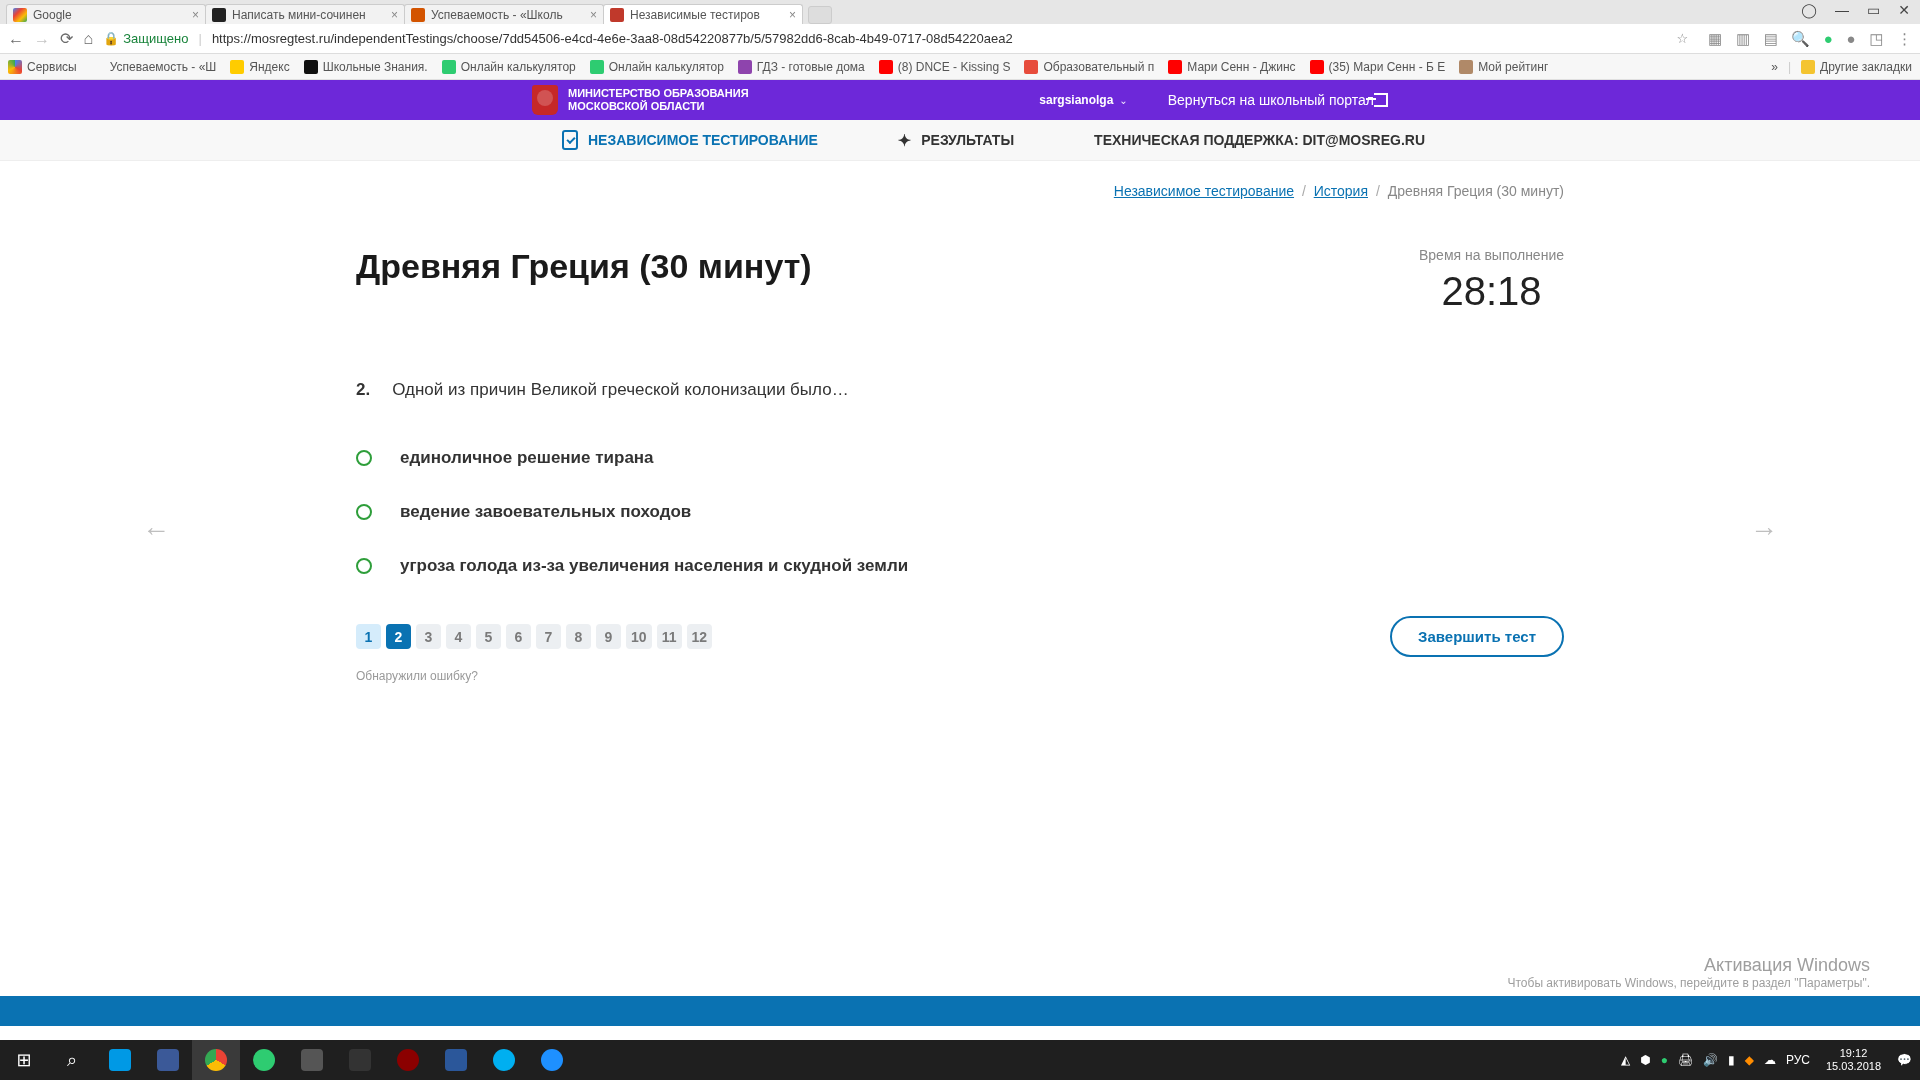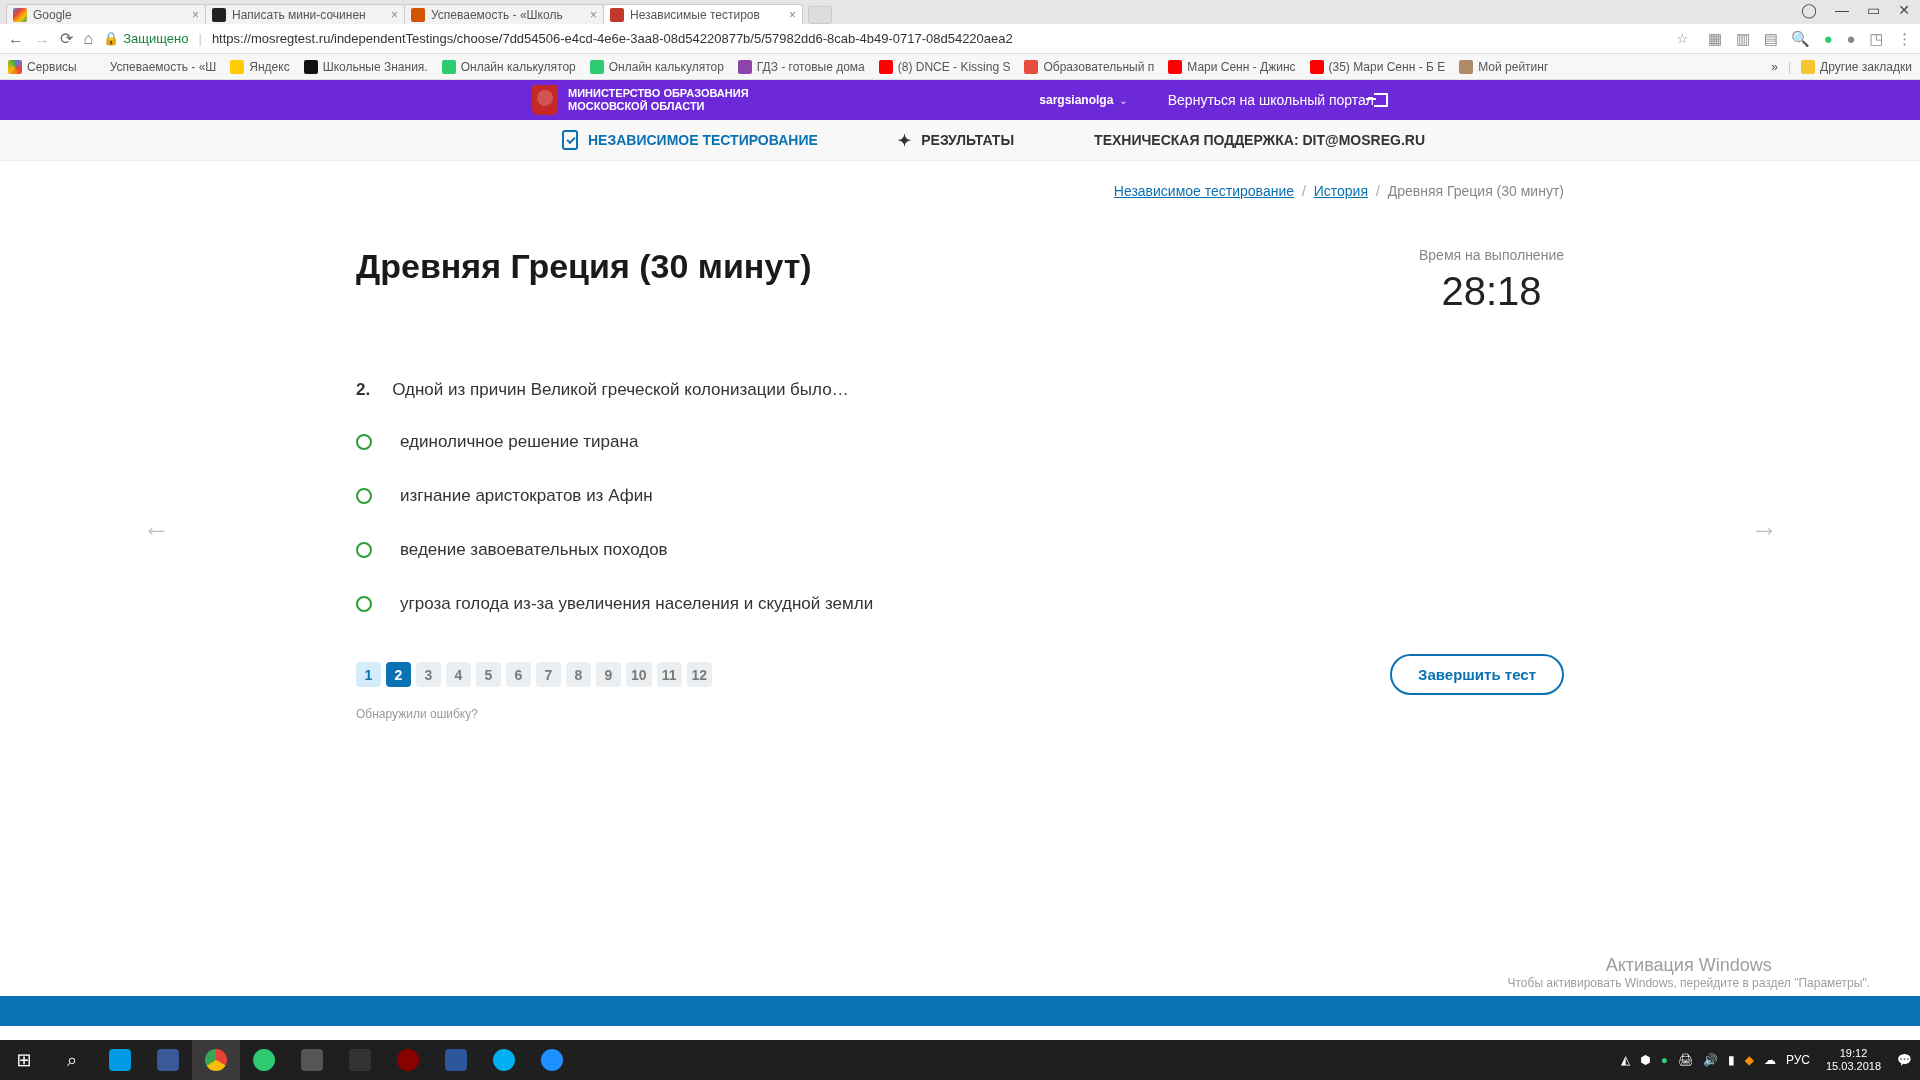--- a/index.html
+++ b/index.html
@@ -71,21 +71,21 @@
 .crumbs a { color:#0a72b2; text-decoration:underline;}
 .crumbs .sep { color:#aaa; margin:0 4px;}
 .crumbs .cur { color:#888;}
 .title-row { display:flex; align-items:flex-start; margin-top:48px;}
 h1 { font-size:34px; font-weight:800; color:#1a1a1a; flex:1;}
 .timer-box { text-align:center;}
 .timer-label { font-size:14px; color:#888;}
 .timer-val { font-size:40px; font-weight:500; color:#222; margin-top:6px;}
 .question { display:flex; gap:22px; margin-top:66px; font-size:17px; color:#333;}
 .question .num { font-weight:800;}
-.options { margin-top:32px;}
+.options { margin-top:48px;font-weight:bold;}
 .option { display:flex; align-items:center; gap:28px; margin-bottom:34px; font-size:17px; color:#333;}
 .radio {
   width:16px; height:16px; border:2px solid #2e9e3a; border-radius:50%; flex:none;
 }
 .nav-arrow {
   position:absolute; top:350px; font-size:28px; color:#bfbfbf;
 }
 .nav-arrow.left { left:-90px;}
 .nav-arrow.right { right:-90px;}
 .pager-row { display:flex; align-items:center; margin-top:40px;}
@@ -95,21 +95,21 @@
   display:flex; align-items:center; justify-content:center; font-size:14px; font-weight:600;
 }
 .pg.done { background:#d5ecfb; color:#0a72b2;}
 .pg.cur { background:#0a72b2; color:#fff;}
 .finish-btn {
   margin-left:auto; border:2px solid #0a72b2; color:#0a72b2; background:#fff;
   border-radius:22px; padding:10px 26px; font-size:15px; font-weight:700;
 }
 .bug-link { font-size:12px; color:#9a9a9a; margin-top:12px;}
 
-.watermark { position:absolute; right:50px; bottom:90px; color:#9e9e9e; text-align:center;}
+.watermark { position:absolute; right:50px; bottom:90px; color:#9e9e9e; text-align:right;}
 .watermark .l1 { font-size:18px;}
 .watermark .l2 { font-size:12px;}
 
 .blue-strip { position:absolute; left:0; right:0; bottom:54px; height:30px; background:#0a72b2;}
 
 .taskbar {
   position:absolute; left:0; right:0; bottom:0; height:40px; background:#1f1f1f;
   display:flex; align-items:center; color:#fff; font-size:12px;
 }
 .taskbar .tb-btn {
@@ -297,24 +297,20 @@
     <span>Одной из причин Великой греческой колонизации было…</span>
   </div>
 
   <div class="options">
     <div class="option">
       <span class="radio"></span>
       <span>единоличное решение тирана</span>
     </div>
     <div class="option">
       <span class="radio"></span>
-      <span>изгнание аристократов из Афин</span>
-    </div>
-    <div class="option">
-      <span class="radio"></span>
       <span>ведение завоевательных походов</span>
     </div>
     <div class="option">
       <span class="radio"></span>
       <span>угроза голода из-за увеличения населения и скудной земли</span>
     </div>
   </div>
 
   <div class="pager-row">
     <div class="pager" id="pager">

